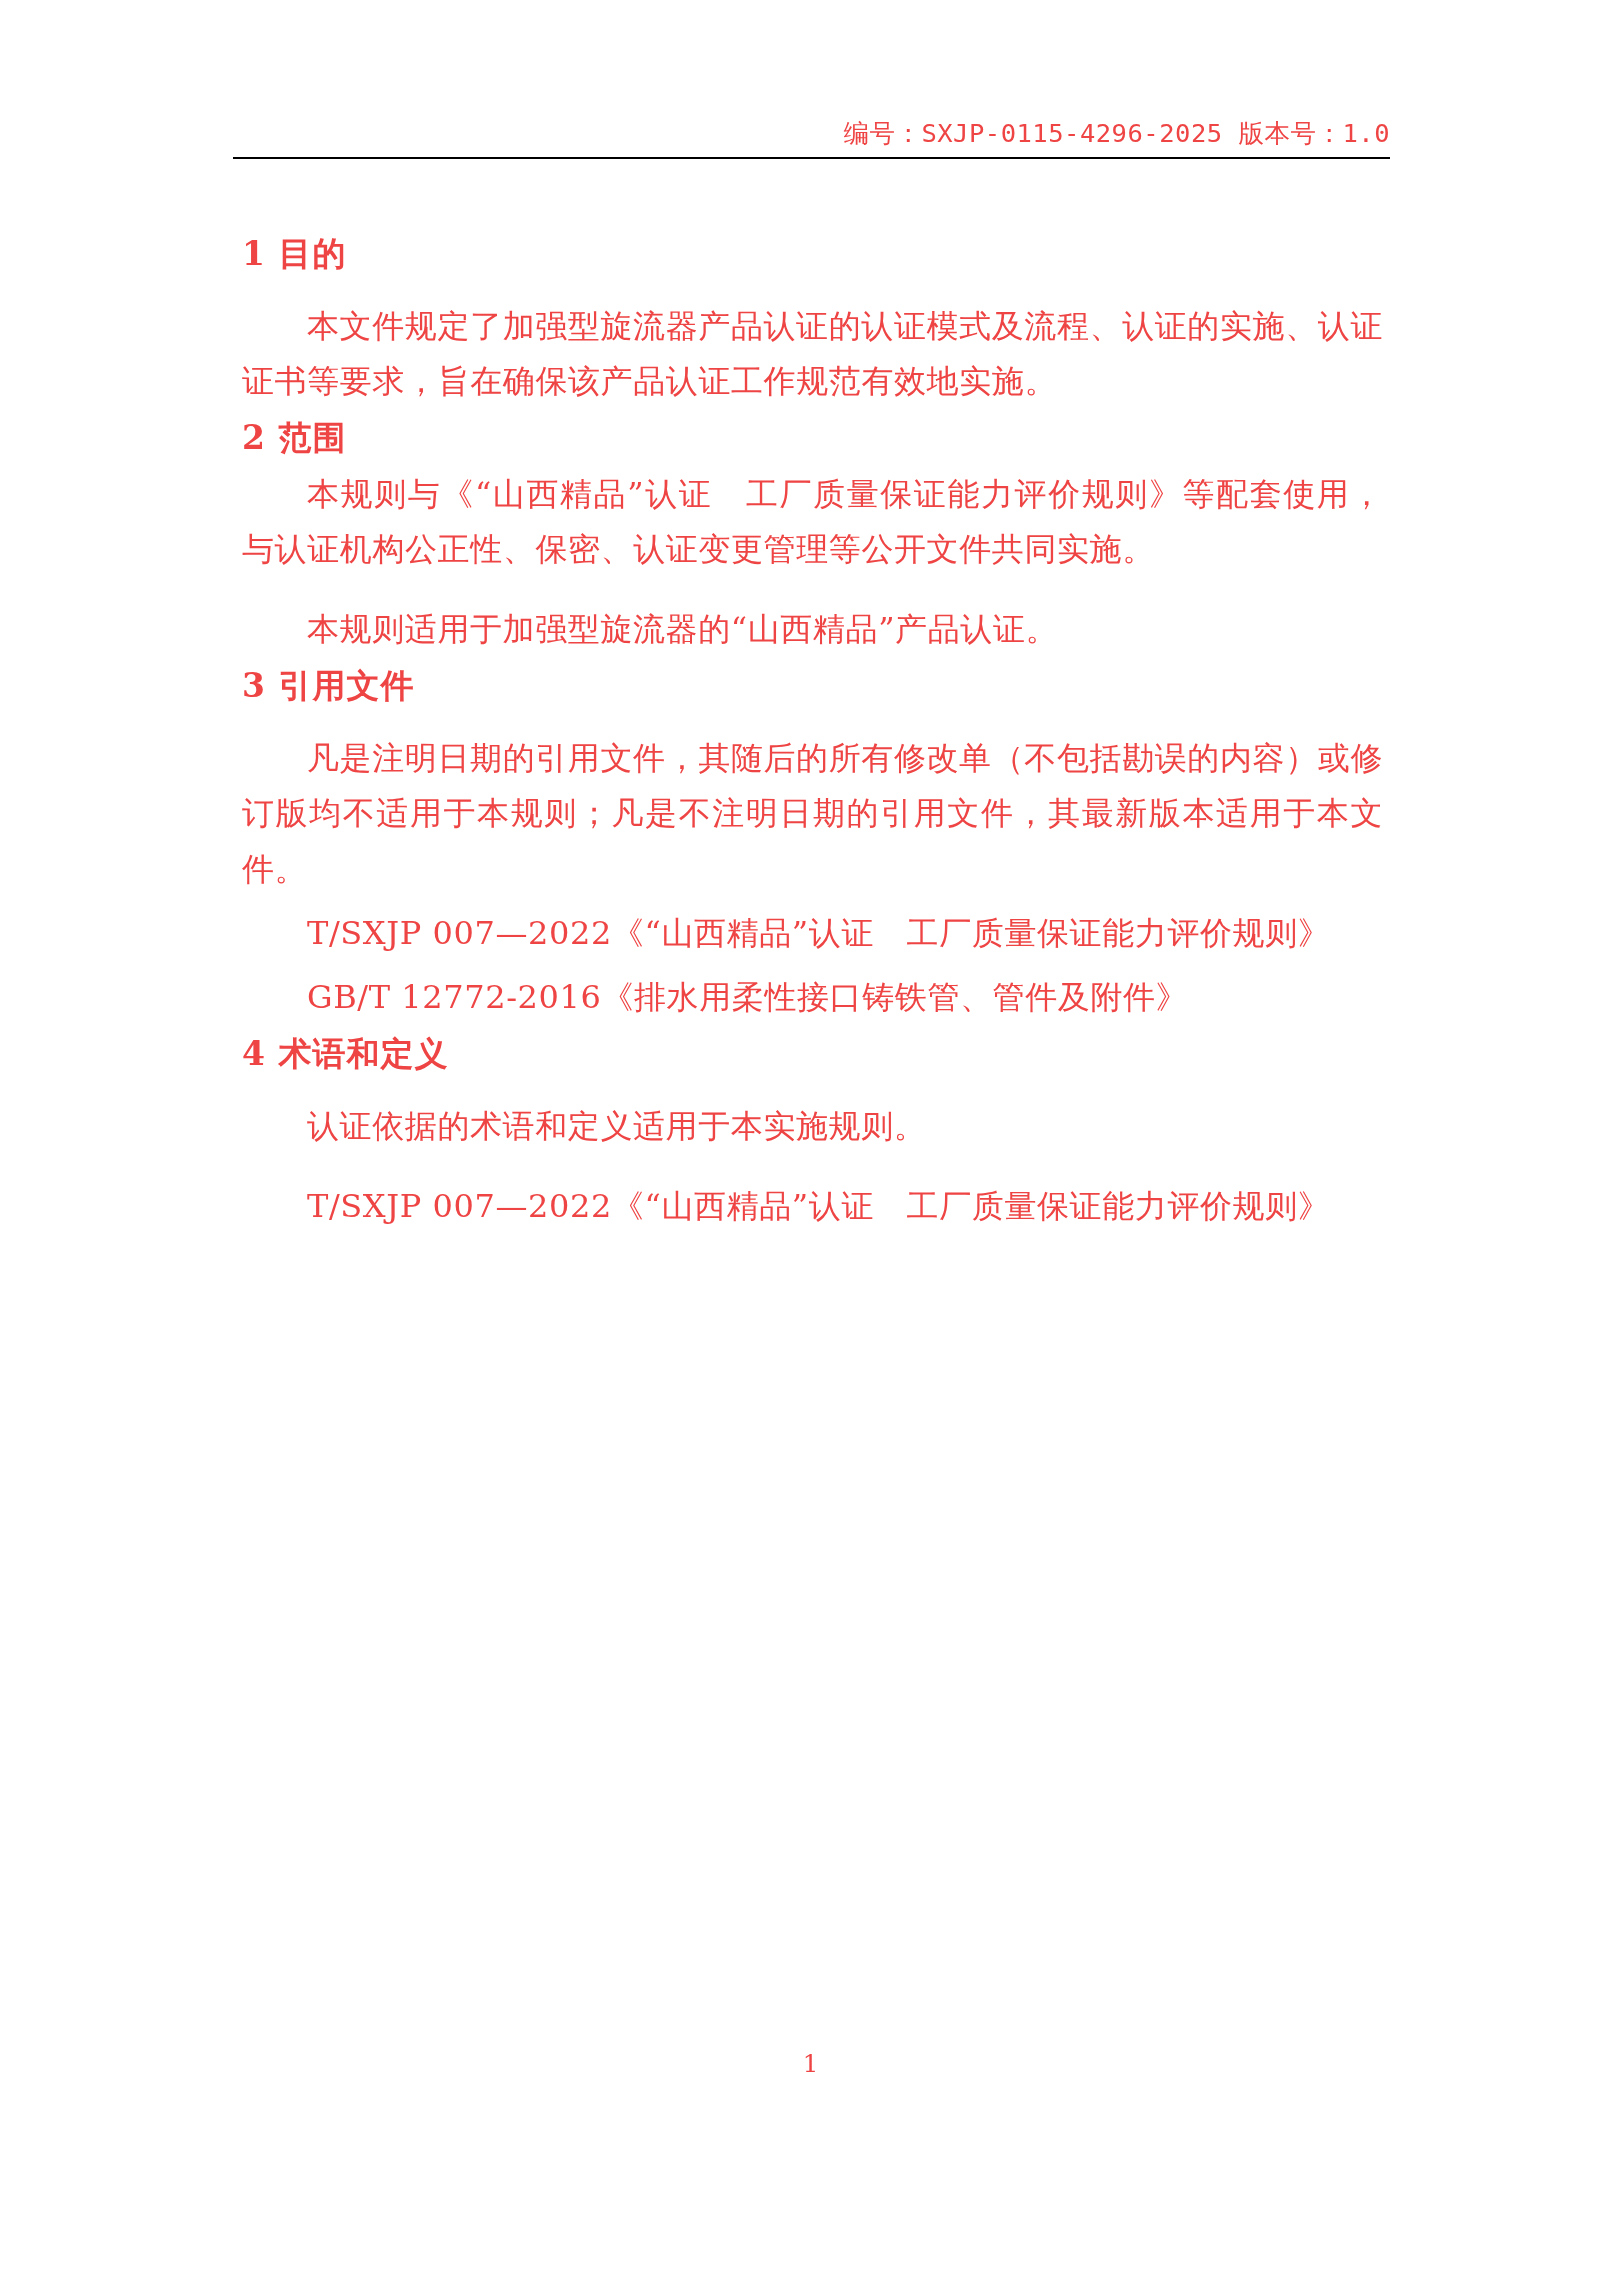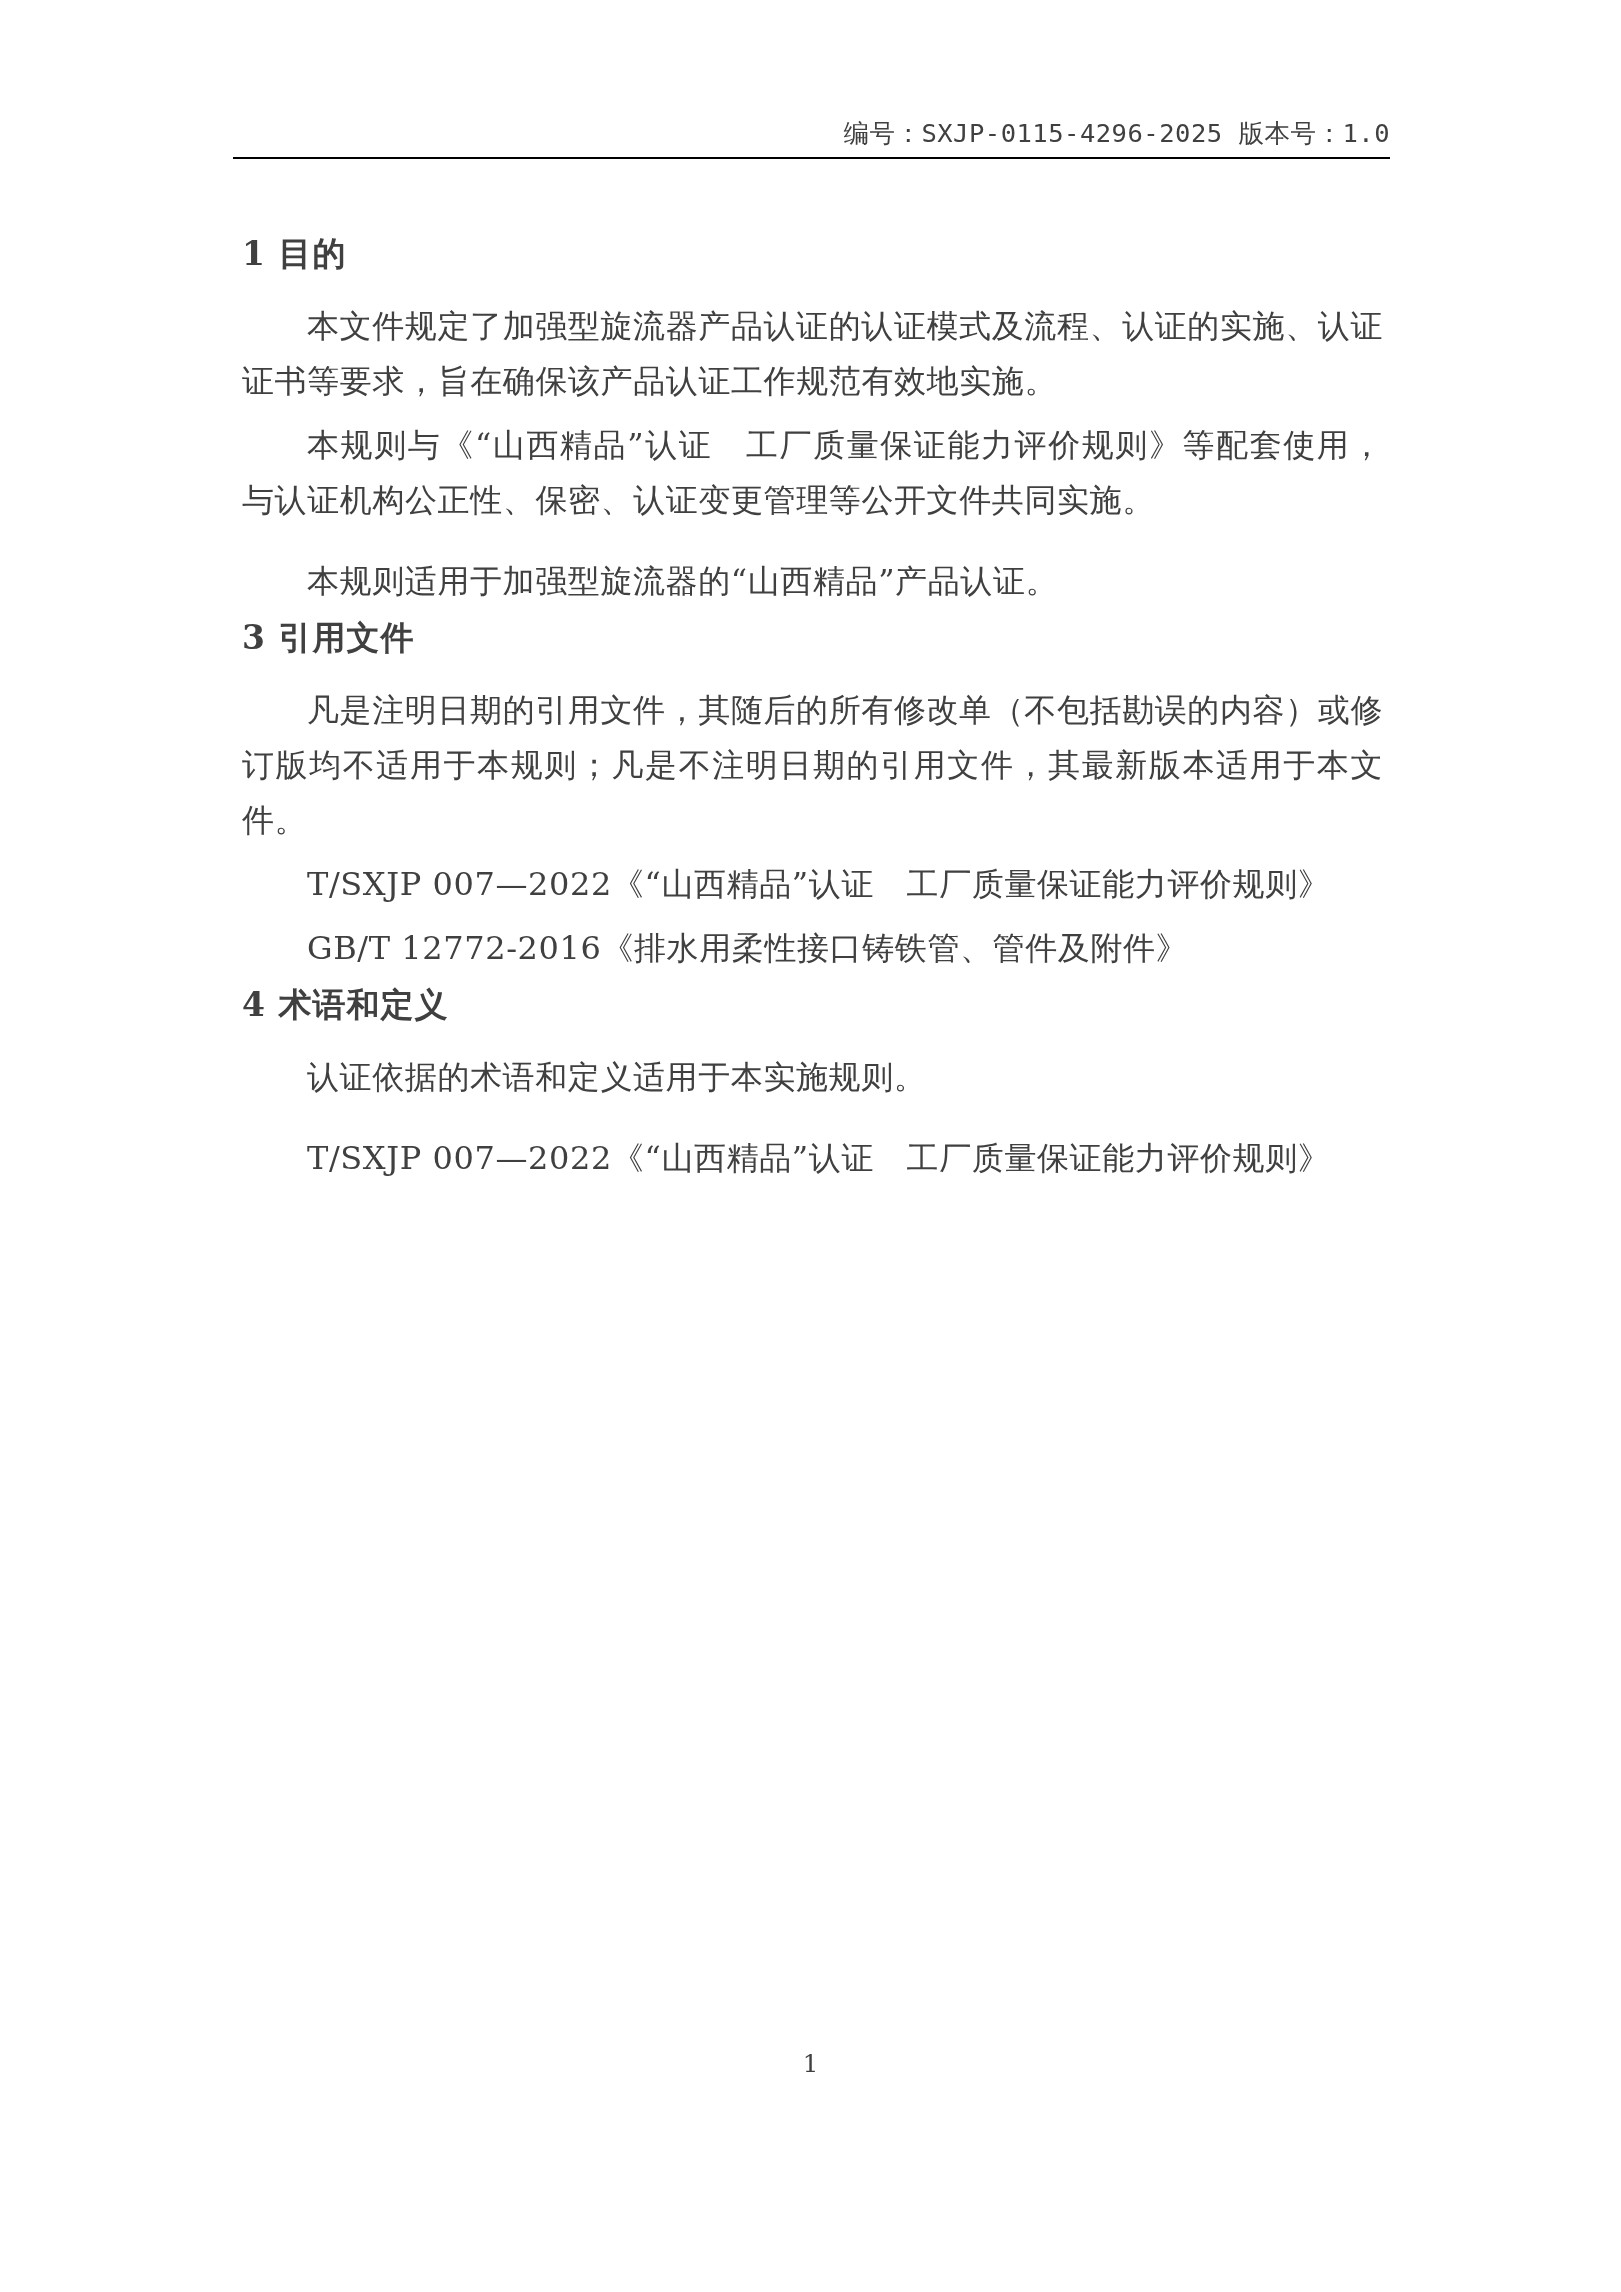--- a/index.html
+++ b/index.html
@@ -7,21 +7,21 @@
     padding: 0;
     background: #ffffff;
   }
   .page {
     position: relative;
     width: 1621px;
     height: 2293px;
     background: #ffffff;
     margin: 0 auto;
     font-family: "DejaVu Serif", "Liberation Serif", serif;
-    color: #404040;
+    color: #ef4444;
     box-sizing: border-box;
   }
   .header {
     position: absolute;
     top: 116px;
     left: 233px;
     width: 1157px;
     text-align: right;
     font-family: "DejaVu Sans Mono", "Liberation Mono", monospace;
     font-size: 25.5px;
@@ -83,20 +83,21 @@
 <div class="page">
 
   <div class="header">编号：SXJP-0115-4296-2025  版本号：1.0</div>
   <div class="header-rule"></div>
 
   <div class="content">
 
     <h2 class="section">1 目的</h2>
     <p class="para first-after-head">本文件规定了加强型旋流器产品认证的认证模式及流程、认证的实施、认证证书等要求，旨在确保该产品认证工作规范有效地实施。</p>
 
+    <h2 class="section sec-gap-md">2 范围</h2>
     <p class="para tight">本规则与《“山西精品”认证　工厂质量保证能力评价规则》等配套使用，与认证机构公正性、保密、认证变更管理等公开文件共同实施。</p>
     <p class="para first-after-head">本规则适用于加强型旋流器的“山西精品”产品认证。</p>
 
     <h2 class="section sec-gap-lg">3 引用文件</h2>
     <p class="para first-after-head">凡是注明日期的引用文件，其随后的所有修改单（不包括勘误的内容）或修订版均不适用于本规则；凡是不注明日期的引用文件，其最新版本适用于本文件。</p>
     <p class="para tight mono">T/SXJP 007—2022《“山西精品”认证　工厂质量保证能力评价规则》</p>
     <p class="para tight mono">GB/T 12772-2016《排水用柔性接口铸铁管、管件及附件》</p>
 
     <h2 class="section sec-gap-md">4 术语和定义</h2>
     <p class="para first-after-head">认证依据的术语和定义适用于本实施规则。</p>

